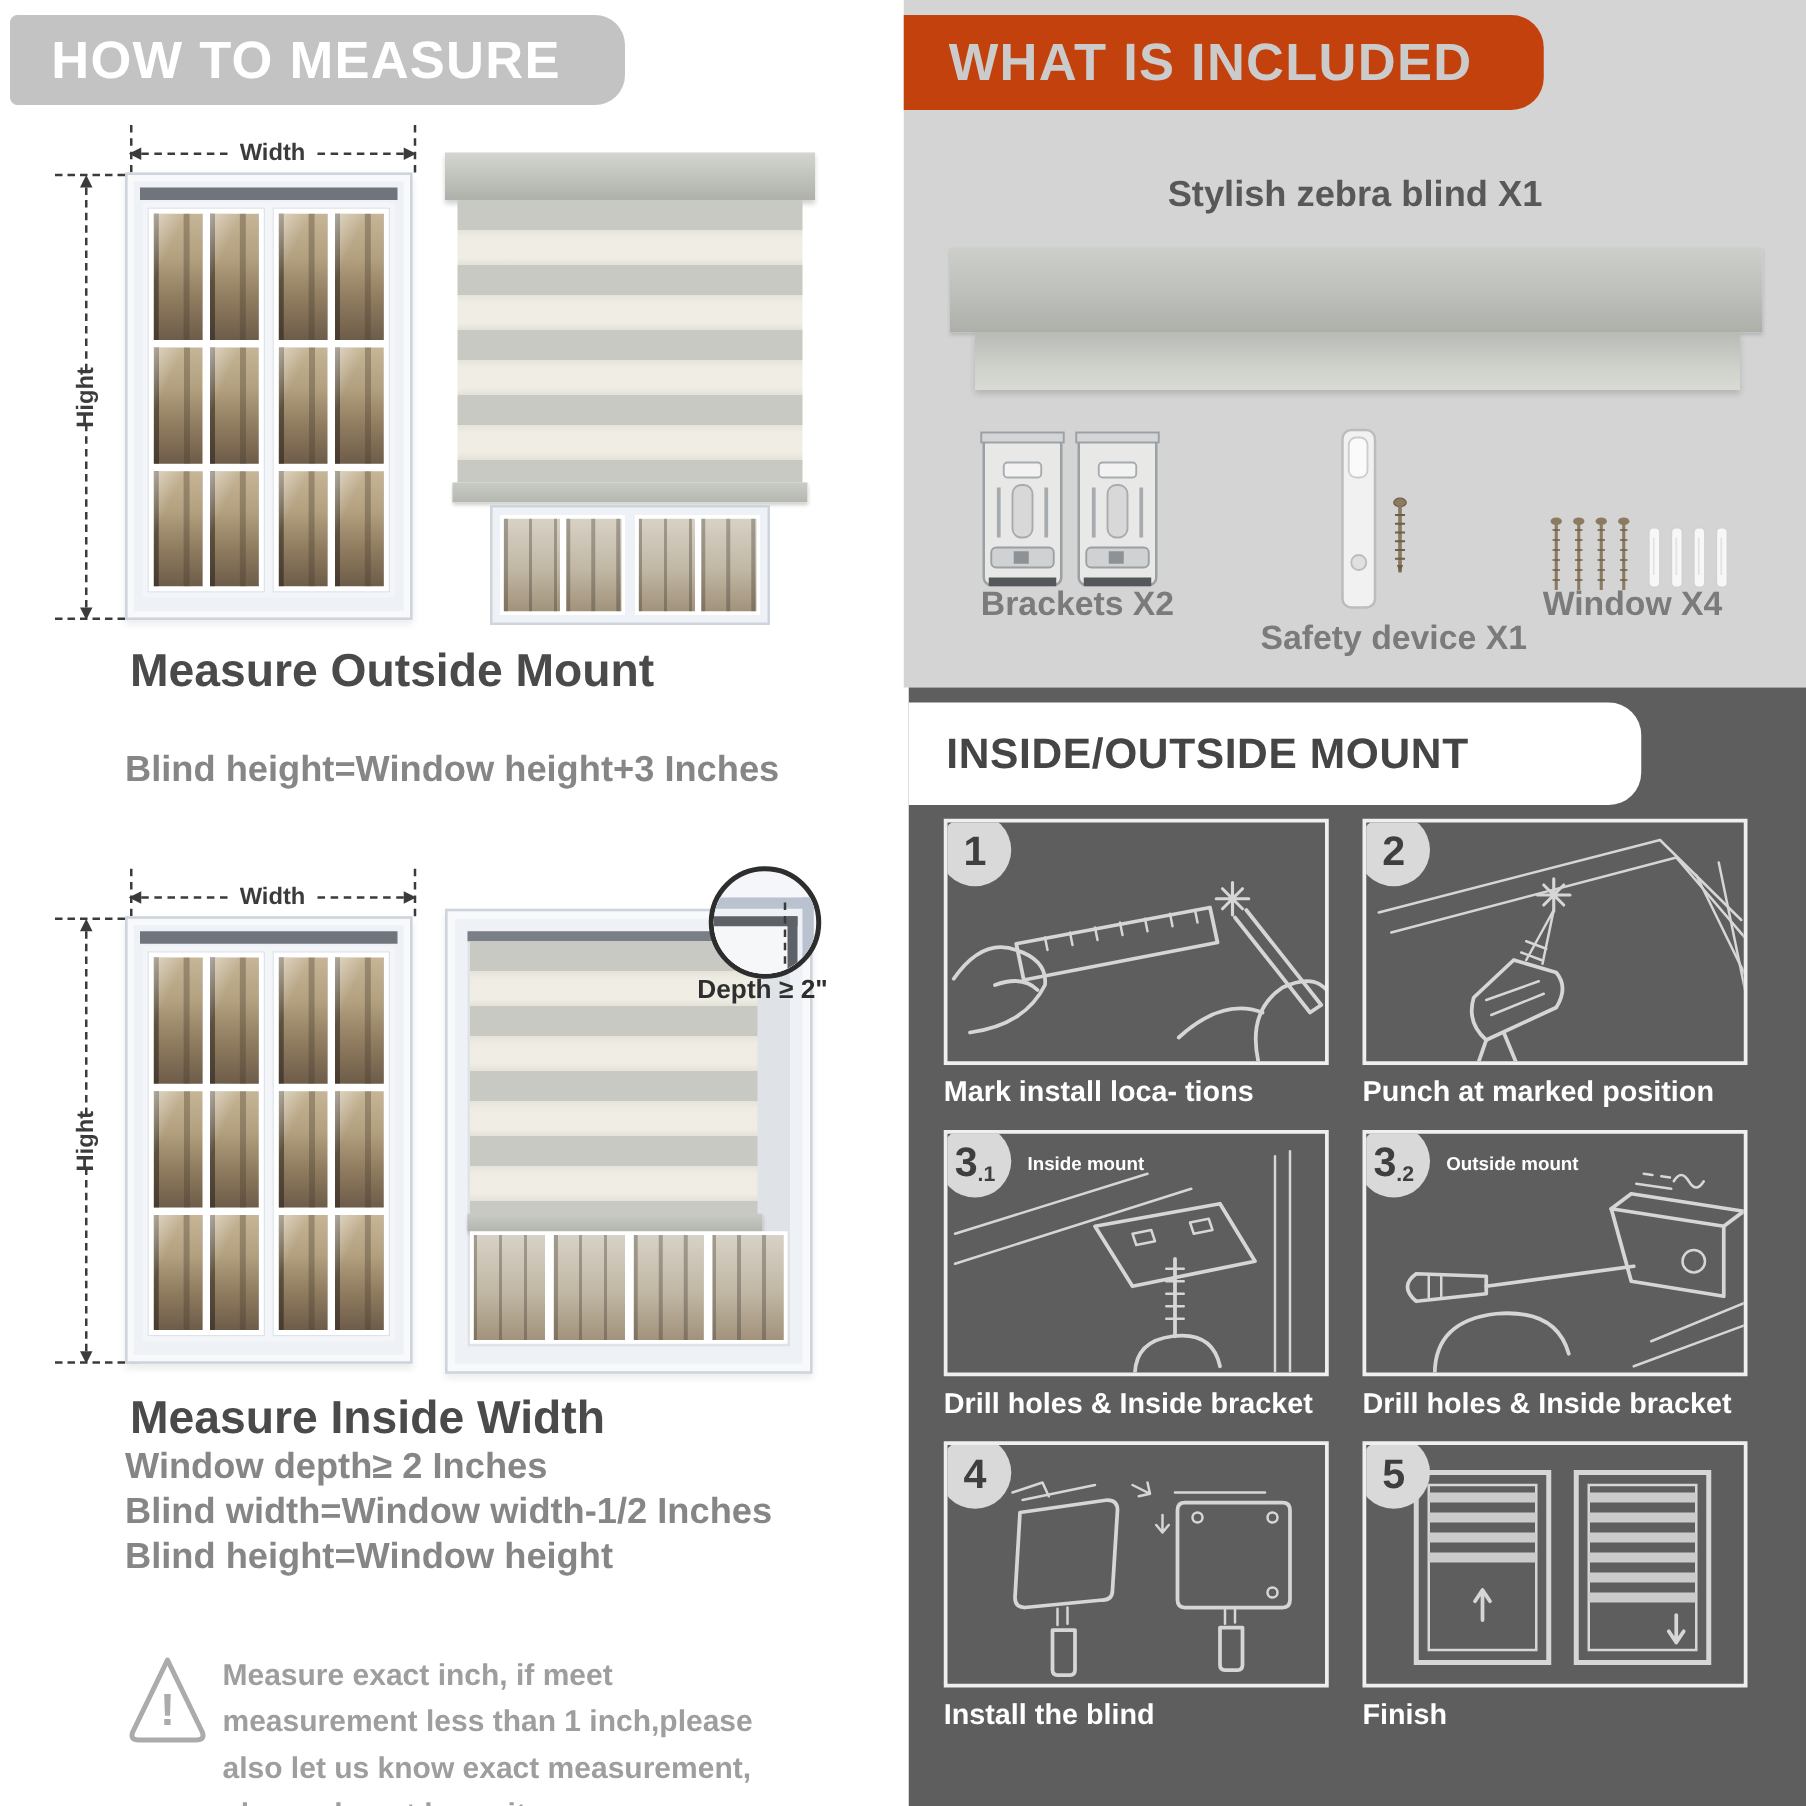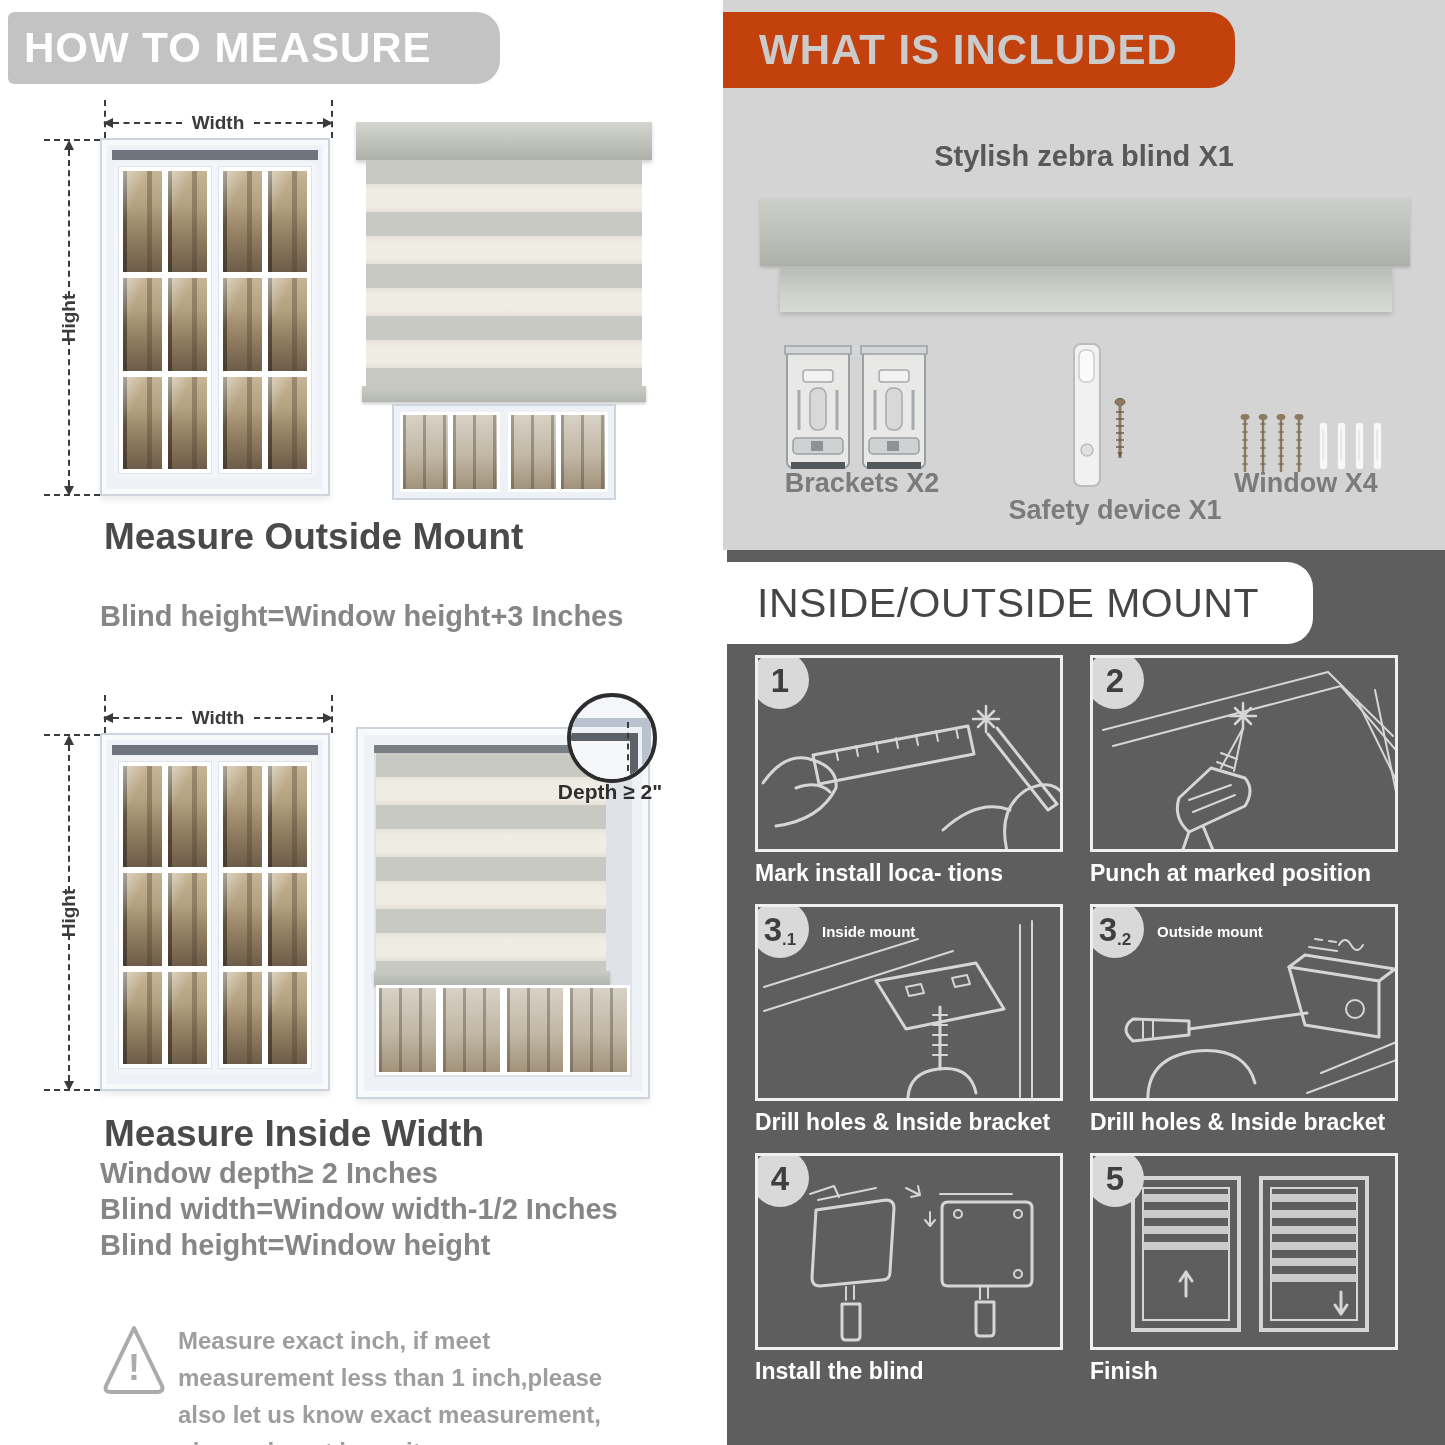--- a/index.html
+++ b/index.html
@@ -10,35 +10,35 @@
   .abs { position:absolute; }
 
   
   .gray-top   { position:absolute; left:723px; top:0; width:722px; height:550px; background:#d4d4d4; }
   .dark-bottom{ position:absolute; left:727px; top:550px; width:718px; height:895px; background:#5e5e5e; }
 
   
   .banner-left {
     position:absolute; left:8px; top:12px; width:492px; height:72px;
     background:#c3c3c3; border-radius:6px 24px 24px 6px;
-    display:flex; align-items:center; padding-left:16px; box-sizing:border-box;
+    display:flex; align-items:center; padding-left:33px; box-sizing:border-box;
   }
   .banner-left span { color:#ffffff; font-size:42px; font-weight:bold; letter-spacing:1px; }
   .banner-included {
     position:absolute; left:723px; top:12px; width:512px; height:76px;
     background:#c2410c; border-radius:0 26px 26px 0;
     display:flex; align-items:center; padding-left:36px; box-sizing:border-box;
   }
   .banner-included span { color:#cbcbcb; font-size:42px; font-weight:bold; letter-spacing:1px; }
   .banner-mount {
     position:absolute; left:727px; top:562px; width:586px; height:82px;
     background:#ffffff; border-radius:0 26px 26px 0;
     display:flex; align-items:center; padding-left:30px; box-sizing:border-box;
   }
-  .banner-mount span { color:#454545; font-size:41px; font-weight:normal; letter-spacing:0.5px; }
+  .banner-mount span { color:#454545; font-size:34px; font-weight:bold; letter-spacing:0.5px; }
 
   
   .dim-h { position:absolute; display:flex; align-items:center; color:#3b3b3b; font-size:19px; font-weight:bold; }
   .dim-v { position:absolute; display:flex; flex-direction:column; align-items:center; color:#3b3b3b; font-size:19px; font-weight:bold; width:22px; }
   .dash  { flex:1; height:0; border-top:2px dashed #3b3b3b; }
   .dashv { flex:1; width:0;  border-left:2px dashed #3b3b3b; }
   .dim-label { padding:0 10px; white-space:nowrap; }
   .dim-label-v { transform:rotate(-90deg); white-space:nowrap; padding:10px 0; }
   .arr { width:0; height:0; border-style:solid; }
   .arr.l { border-width:5px 10px 5px 0; border-color:transparent #3b3b3b transparent transparent; }

